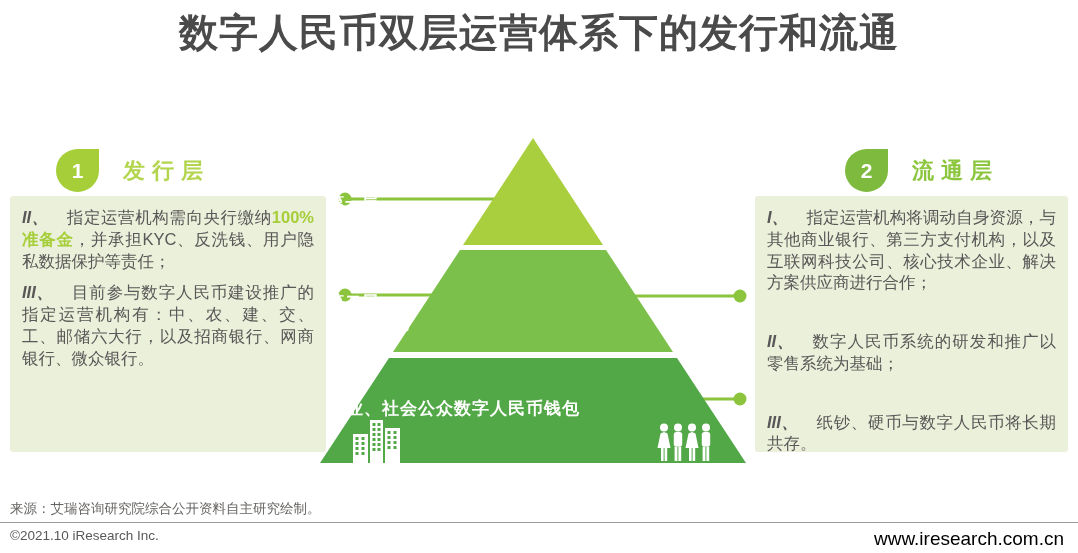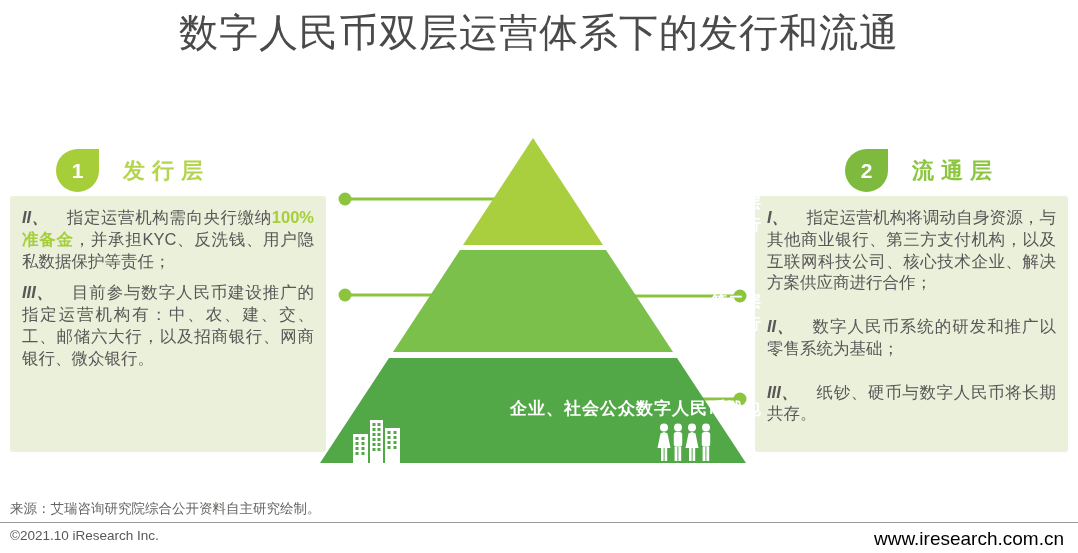--- a/index.html
+++ b/index.html
@@ -2,21 +2,21 @@
 <html><head>
 <meta charset="utf-8">
 <style>
   html,body{margin:0;padding:0;background:#ffffff;}
   .canvas{
     position:relative;width:1078px;height:553px;background:#ffffff;overflow:hidden;
     font-family:"Liberation Sans","DejaVu Sans",sans-serif;
   }
   .main-title{
     position:absolute;top:6px;left:0;width:100%;text-align:center;
-    font-size:39px;font-weight:normal;color:#4a4a4a;letter-spacing:1px;
+    font-size:39px;font-weight:bold;color:#4a4a4a;letter-spacing:1px;
   }
   
   .sec-header{position:absolute;display:flex;align-items:center;gap:24px;}
   .sec-header.left{left:56px;top:149px;}
   .sec-header.right{left:845px;top:149px;}
   .badge{
     width:43px;height:43px;border-radius:50% 0 50% 50%;
     display:flex;align-items:center;justify-content:center;
     color:#fff;font-size:21px;font-weight:bold;
   }
@@ -28,33 +28,33 @@
   
   .panel{
     position:absolute;top:196px;background:#eaf0da;border-radius:3px;
     box-sizing:border-box;padding:11px 12px;color:#595757;
     font-size:16.5px;line-height:1.32;text-align:justify;word-break:break-all;
   }
   .panel.left{left:10px;width:316px;height:256px;}
   .panel.right{left:755px;width:313px;height:256px;}
   .panel p{margin:0;}
   .panel.left p + p{margin-top:10px;}
-  .panel.right p + p{margin-top:22px;}
+  .panel.right p + p{margin-top:37px;}
   .numeral{font-style:italic;font-weight:bold;margin-right:18px;}
   .hl{color:#a6ce39;font-weight:bold;}
   
   .connectors{position:absolute;left:0;top:0;z-index:0;}
   
   .pyramid{position:absolute;left:320px;top:138px;width:426px;height:325px;z-index:1;}
   .tier{position:absolute;left:0;top:0;width:426px;height:325px;}
   .tier.t1{background:#a9ce3e;clip-path:polygon(213px 0px,283px 107px,143px 107px);}
   .tier.t2{background:#7bc04a;clip-path:polygon(140px 112px,286px 112px,353px 214px,73px 214px);}
   .tier.t3{background:#52a847;clip-path:polygon(69px 220px,357px 220px,426px 325px,0px 325px);}
   .tier-label{
-    position:absolute;left:16px;width:100%;text-align:right;color:#ffffff;
+    position:absolute;left:8px;width:100%;text-align:left;color:#ffffff;
     font-weight:bold;font-size:16px;line-height:1.4;letter-spacing:1px;z-index:2;
   }
   .tier-label.l1{top:54px;}
   .tier-label.l2{top:141px;margin-top:12px;}
   .tier-label.l3{top:259px;font-size:17px;}
   .icon-buildings{position:absolute;left:32px;top:279px;z-index:2;}
   .icon-people{position:absolute;left:337px;top:285px;z-index:2;}
   
   .source{position:absolute;left:10px;top:500px;font-size:13.5px;color:#666461;}
   .divider{position:absolute;left:0;top:522px;width:1078px;border-top:1px solid #9b9b9b;}

